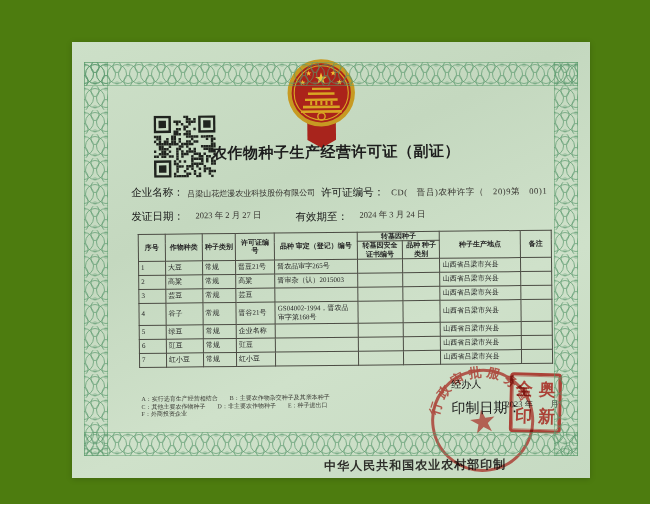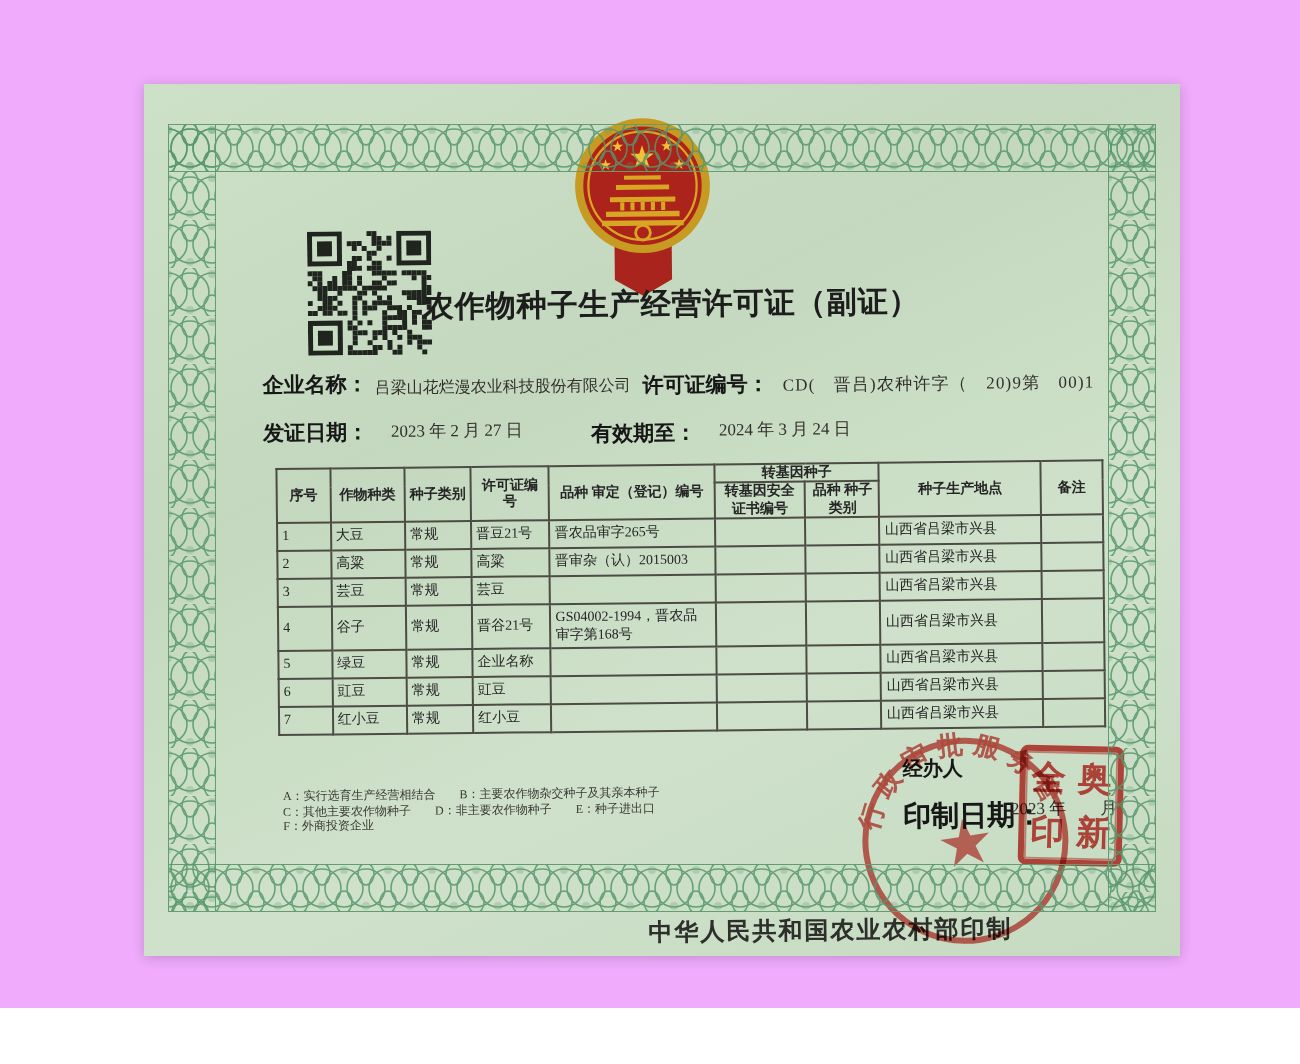--- a/index.html
+++ b/index.html
@@ -1,32 +1,32 @@
 <!DOCTYPE html>
 <html><head>
 <meta charset="utf-8">
 <style>
   html,body{margin:0;padding:0;}
   body{width:650px;height:532px;background:#ffffff;font-family:"Liberation Serif",serif;overflow:hidden;}
-  .stage{position:relative;width:650px;height:504px;background:#f0abfc;}
+  .stage{position:relative;width:650px;height:504px;background:#4d7c0f;}
   .paper{position:absolute;left:72px;top:42px;width:518px;height:436px;
          background:linear-gradient(155deg,#cde0c8 0%,#c4d8bf 35%,#cfe1ca 65%,#c6dac2 100%);
          box-shadow:0 1px 6px rgba(0,0,0,.18);}
   .tilt{position:absolute;inset:0;transform:rotate(-0.6deg);}
   .strip{position:absolute;z-index:1;}
   .strip svg{display:block;width:100%;height:100%;}
   .s-top{left:12px;right:12px;top:20px;height:24px;}
   .s-bottom{left:12px;right:12px;bottom:22px;height:24px;}
   .s-left{left:12px;top:20px;bottom:22px;width:24px;}
   .s-right{right:12px;top:20px;bottom:22px;width:24px;}
   .qr{position:absolute;left:83px;top:72px;width:62px;height:62px;z-index:2;}
   .emblem{position:absolute;left:214px;top:14px;width:74px;height:96px;z-index:2;}
   .title{position:absolute;left:140px;top:101px;width:250px;text-align:center;
          font-size:15px;font-weight:bold;color:#1d1d1d;letter-spacing:.5px;z-index:2;white-space:nowrap;}
-  .lbl{position:absolute;font-weight:bold;color:#171717;font-size:10.5px;z-index:2;white-space:nowrap;}
+  .lbl{position:absolute;font-weight:normal;color:#171717;font-size:10.5px;z-index:2;white-space:nowrap;}
   .val{position:absolute;color:#33302c;font-size:8.5px;z-index:2;white-space:nowrap;}
   .seedtable{position:absolute;left:66px;top:190px;width:414px;z-index:2;
              border-collapse:collapse;font-size:7px;color:#262626;table-layout:fixed;}
   .seedtable th,.seedtable td{border:0.8px solid #4c4c44;padding:0 2px;line-height:1.2;overflow:hidden;}
   .seedtable th{font-weight:bold;text-align:center;}
   .seedtable td{text-align:left;height:13px;}
   .seedtable tr.tall td{height:21px;}
   .notes{position:absolute;left:68px;top:352px;width:230px;font-size:6px;line-height:1.25;
          color:#3a3a34;z-index:2;}
   .footerline{position:absolute;left:250px;top:416px;width:210px;font-size:12px;font-weight:bold;

